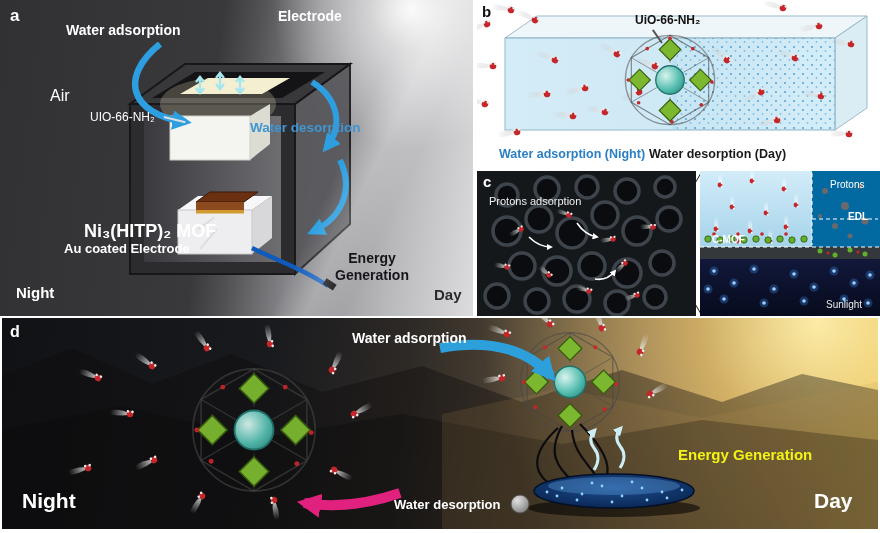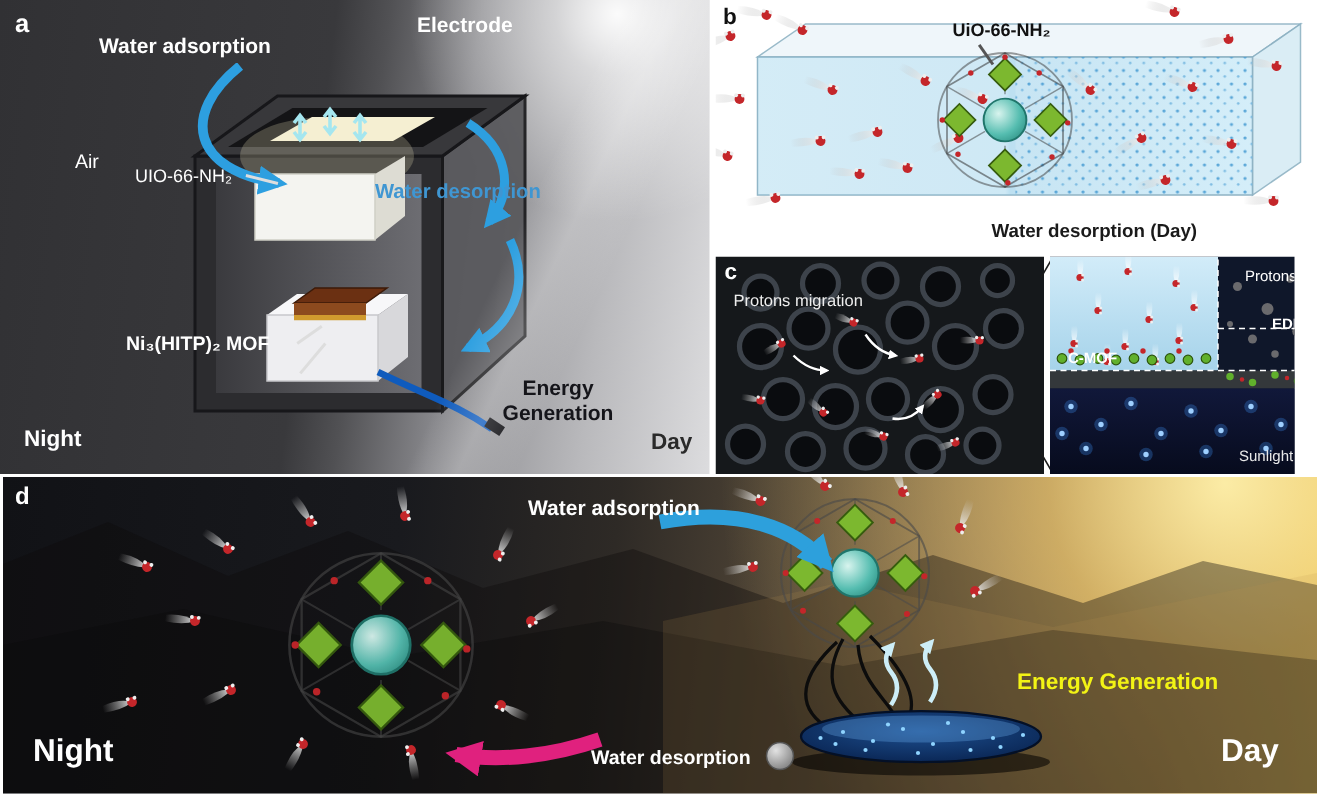--- a/index.html
+++ b/index.html
@@ -15,21 +15,21 @@
   .panel-a{left:0;top:0;width:473px;height:316px;
     background:
       radial-gradient(circle at 87% 3%, rgba(255,255,255,.95) 0%, rgba(255,255,255,.55) 8%, rgba(255,255,255,0) 27%),
       linear-gradient(97deg,#313134 0%,#39393c 44%,#515154 51%,#86868a 63%,#b9b9bc 83%,#dcdcde 100%);}
   .panel-a::after{content:"";position:absolute;right:-30px;top:-40px;width:260px;height:380px;z-index:1;
       background:linear-gradient(115deg,rgba(255,255,255,0) 44%,rgba(255,255,255,.22) 52%,rgba(255,255,255,0) 61%);pointer-events:none}
 
   .panel-b{left:477px;top:0;width:403px;height:168px;background:#fff}
   .panel-c{left:477px;top:171px;width:403px;height:145px;background:#fff}
   .c-left{position:absolute;left:0;top:0;width:219px;height:145px;background:#15181b;overflow:hidden}
-  .c-right{position:absolute;left:223px;top:0;width:163px;height:145px;background:#0f172a;overflow:hidden}
+  .c-right{position:absolute;left:223px;top:0;width:180px;height:145px;background:#0369a1;overflow:hidden}
 
   .panel-d{left:2px;top:318px;width:876px;height:211px;
     background:
       radial-gradient(circle at 93% 2%, rgba(255,240,170,.95) 0%, rgba(255,216,120,.55) 14%, rgba(255,216,120,0) 40%),
       linear-gradient(96deg,#111216 0%,#191a1e 30%,#2e2a26 46%,#544838 60%,#80694a 74%,#b08f4e 88%,#e4c55f 100%);}
 </style>
 </head>
 <body>
 
 <div class="figure">
@@ -82,26 +82,27 @@
       <path d="M60,2 C20,34 28,72 86,80" stroke="#2d9fe0" stroke-width="6.5" fill="none" marker-end="url(#a-arr)"></path>
       <g stroke="#2d9fe0" stroke-width="6" fill="none">
         <path d="M212,40 C238,56 244,84 226,106" marker-end="url(#a-arr)"></path>
         <path d="M240,118 C254,148 242,176 212,190" marker-end="url(#a-arr)"></path>
       </g>
     </svg>
 
     <span class="lbl b w" style="left:10px;top:6px;font-size:17px">a</span>
     <span class="lbl b w" style="left:66px;top:22px;font-size:14px">Water adsorption</span>
     <span class="lbl b w" style="left:278px;top:8px;font-size:14px;z-index:6">Electrode</span>
-    <span class="lbl w" style="left:50px;top:100px;font-size:13px">Air</span>
+    <span class="lbl w" style="left:50px;top:86px;font-size:16px">Air</span>
     <span class="lbl w" style="left:90px;top:110px;font-size:12px">UIO-66-NH₂</span>
     <span class="ptr" style="left:164px;top:116px;width:22px;transform:rotate(14deg)"></span>
     <span class="lbl b" style="left:250px;top:120px;font-size:13.5px;color:#3f96d2">Water desorption</span>
-    <span class="lbl b w" style="left:84px;top:221px;font-size:13px">Ni₃(HITP)₂ MOF</span>
+    <span class="lbl b w" style="left:84px;top:221px;font-size:18px">Ni₃(HITP)₂ MOF</span>
     <span class="ptr" style="left:198px;top:228px;width:20px;transform:rotate(-35deg)"></span>
+    <span class="lbl b w" style="left:64px;top:241px;font-size:13px">Au coated Electrode</span>
     <span class="ptr" style="left:200px;top:248px;width:26px;transform:rotate(-50deg)"></span>
     <span class="lbl b" style="left:316px;top:250px;width:112px;font-size:14px;color:#15151a;text-align:center;white-space:normal">Energy Generation</span>
     <span class="lbl b w" style="left:16px;top:284px;font-size:15px">Night</span>
     <span class="lbl b" style="left:434px;top:286px;font-size:15px;color:#2a2a2a">Day</span>
   </section>
 
   <section class="panel panel-b">
     <svg width="403" height="168" viewBox="0 0 403 168">
       <defs>
         <linearGradient id="b-tail" x1="0" y1="0" x2="1" y2="0">
@@ -193,21 +194,22 @@
           <use href="#b-wm" transform="translate(342,26) rotate(-12)"></use>
         <use href="#b-wm" transform="translate(374,44) rotate(8)"></use>
       </g>
 
       <use href="#b-mof" transform="translate(193,80) scale(.95)"></use>
     </svg>
 
     <span class="lbl b" style="left:5px;top:3px;font-size:15px;color:#111">b</span>
     <span class="lbl" style="left:158px;top:13px;font-size:12px;color:#111;font-weight:600">UiO-66-NH₂</span>
     <span class="ptr" style="left:176px;top:29px;width:16px;background:#555;transform:rotate(55deg)"></span>
-    <span class="lbl b" style="left:184px;top:147px;font-size:12.5px;color:#1a1a1a">Water desorption (Day)</span>
+    <span class="lbl b" style="left:22px;top:147px;font-size:12.5px;color:#2b7fc2">Water adsorption (Night)</span>
+    <span class="lbl b" style="left:172px;top:147px;font-size:12.5px;color:#1a1a1a">Water desorption (Day)</span>
   </section>
 
   <section class="panel panel-c">
 
     <div class="c-left">
       <svg width="219" height="145" viewBox="0 0 219 145">
         <defs>
           <marker id="cl-arr" viewBox="0 0 10 10" refX="7" refY="5" markerWidth="4" markerHeight="4" orient="auto">
             <path d="M0,0L10,5L0,10z" fill="#ffffff"></path>
           </marker>
@@ -256,21 +258,21 @@
             <use href="#cl-wm" transform="translate(30,96) rotate(10)"></use>
           <use href="#cl-wm" transform="translate(160,124) rotate(-20)"></use>
         </g>
         <g stroke="#ffffff" stroke-width="1.6" fill="none">
           <path d="M52,66 q10,10 22,10" marker-end="url(#cl-arr)"></path>
           <path d="M100,52 q8,12 20,14" marker-end="url(#cl-arr)"></path>
           <path d="M118,108 q12,2 20,-8" marker-end="url(#cl-arr)"></path>
         </g>
       </svg>
       <span class="lbl b w" style="left:6px;top:2px;font-size:15px">c</span>
-      <span class="lbl" style="left:12px;top:24px;font-size:11px;color:#eeeeee">Protons migration</span>
+      <span class="lbl" style="left:12px;top:24px;font-size:11px;color:#eeeeee">Protons adsorption</span>
     </div>
 
     <svg style="left:217px" width="8" height="145" viewBox="0 0 8 145">
       <line x1="0" y1="14" x2="7" y2="2" stroke="#1a1a1a" stroke-width="1"></line>
       <line x1="0" y1="131" x2="7" y2="143" stroke="#1a1a1a" stroke-width="1"></line>
     </svg>
 
     <div class="c-right">
       <svg width="180" height="145" viewBox="0 0 180 145">
         <defs>

